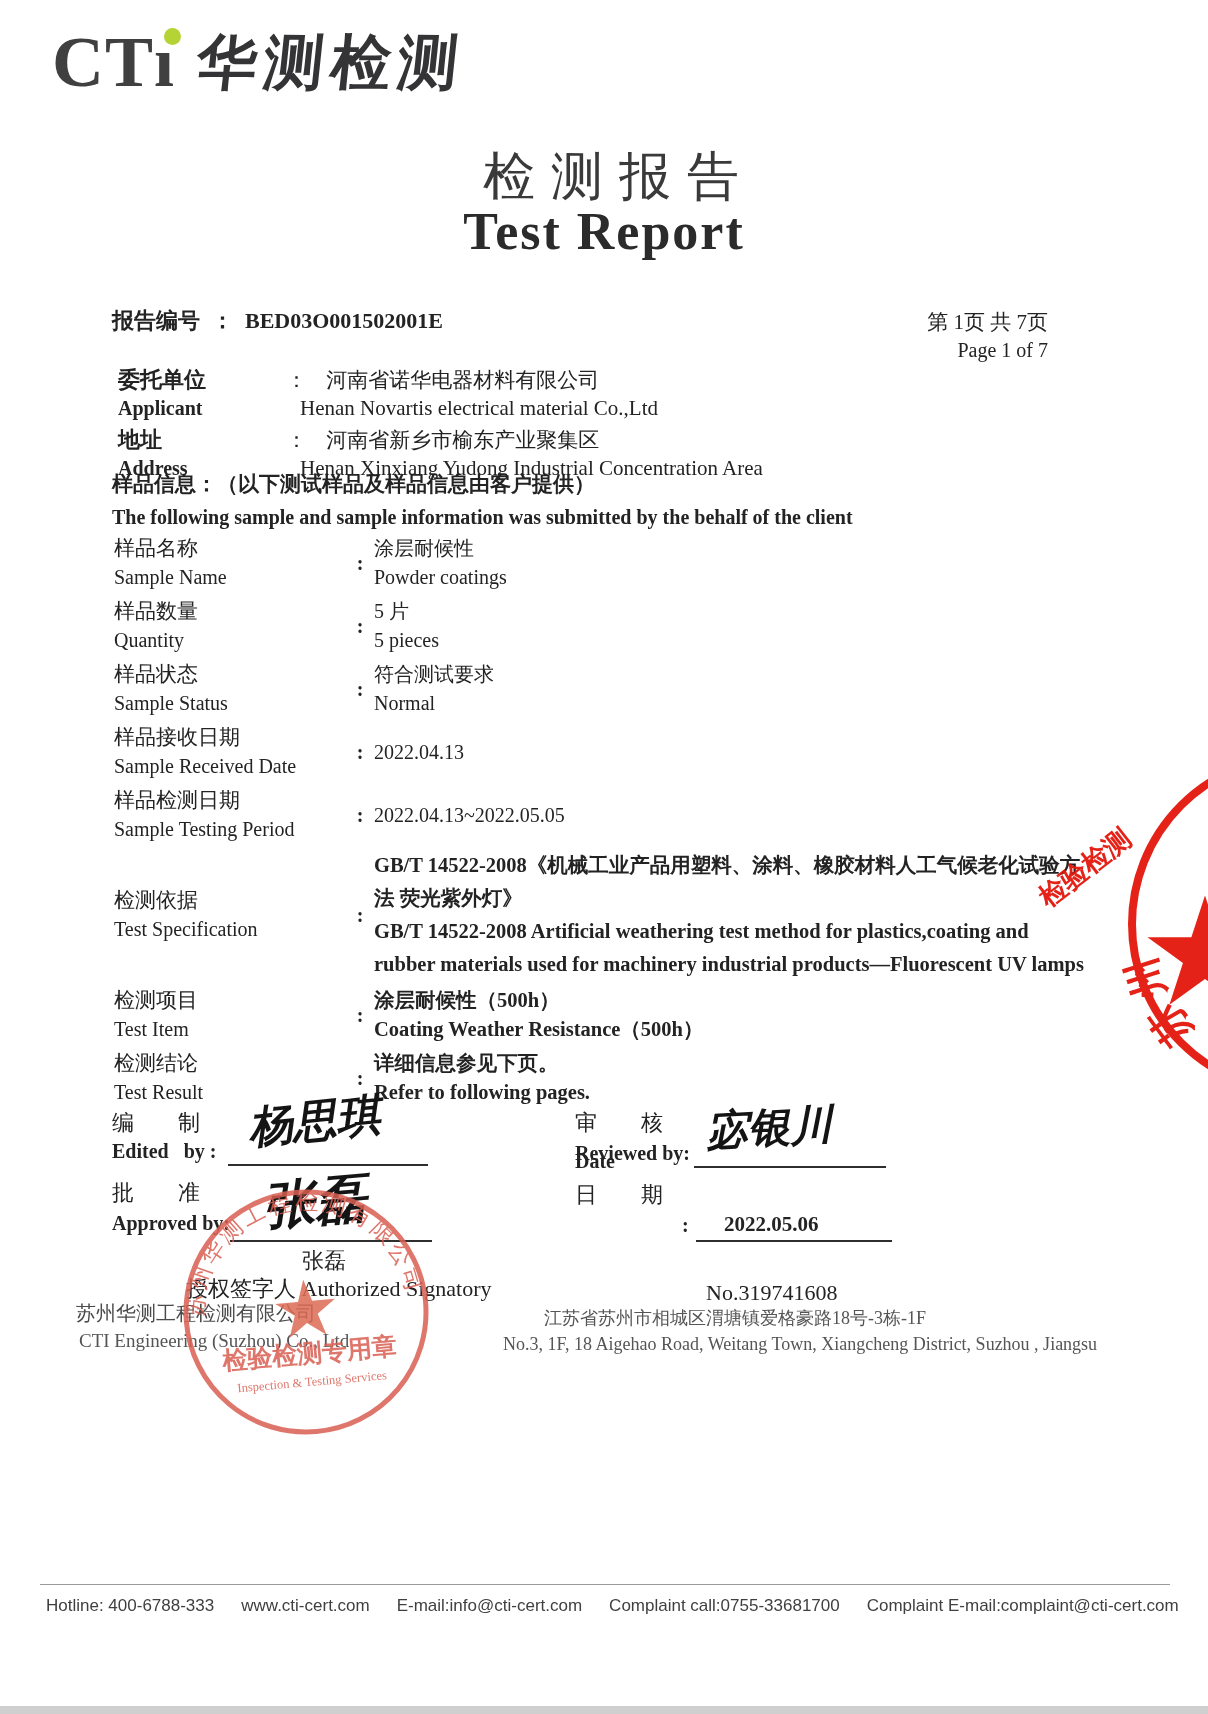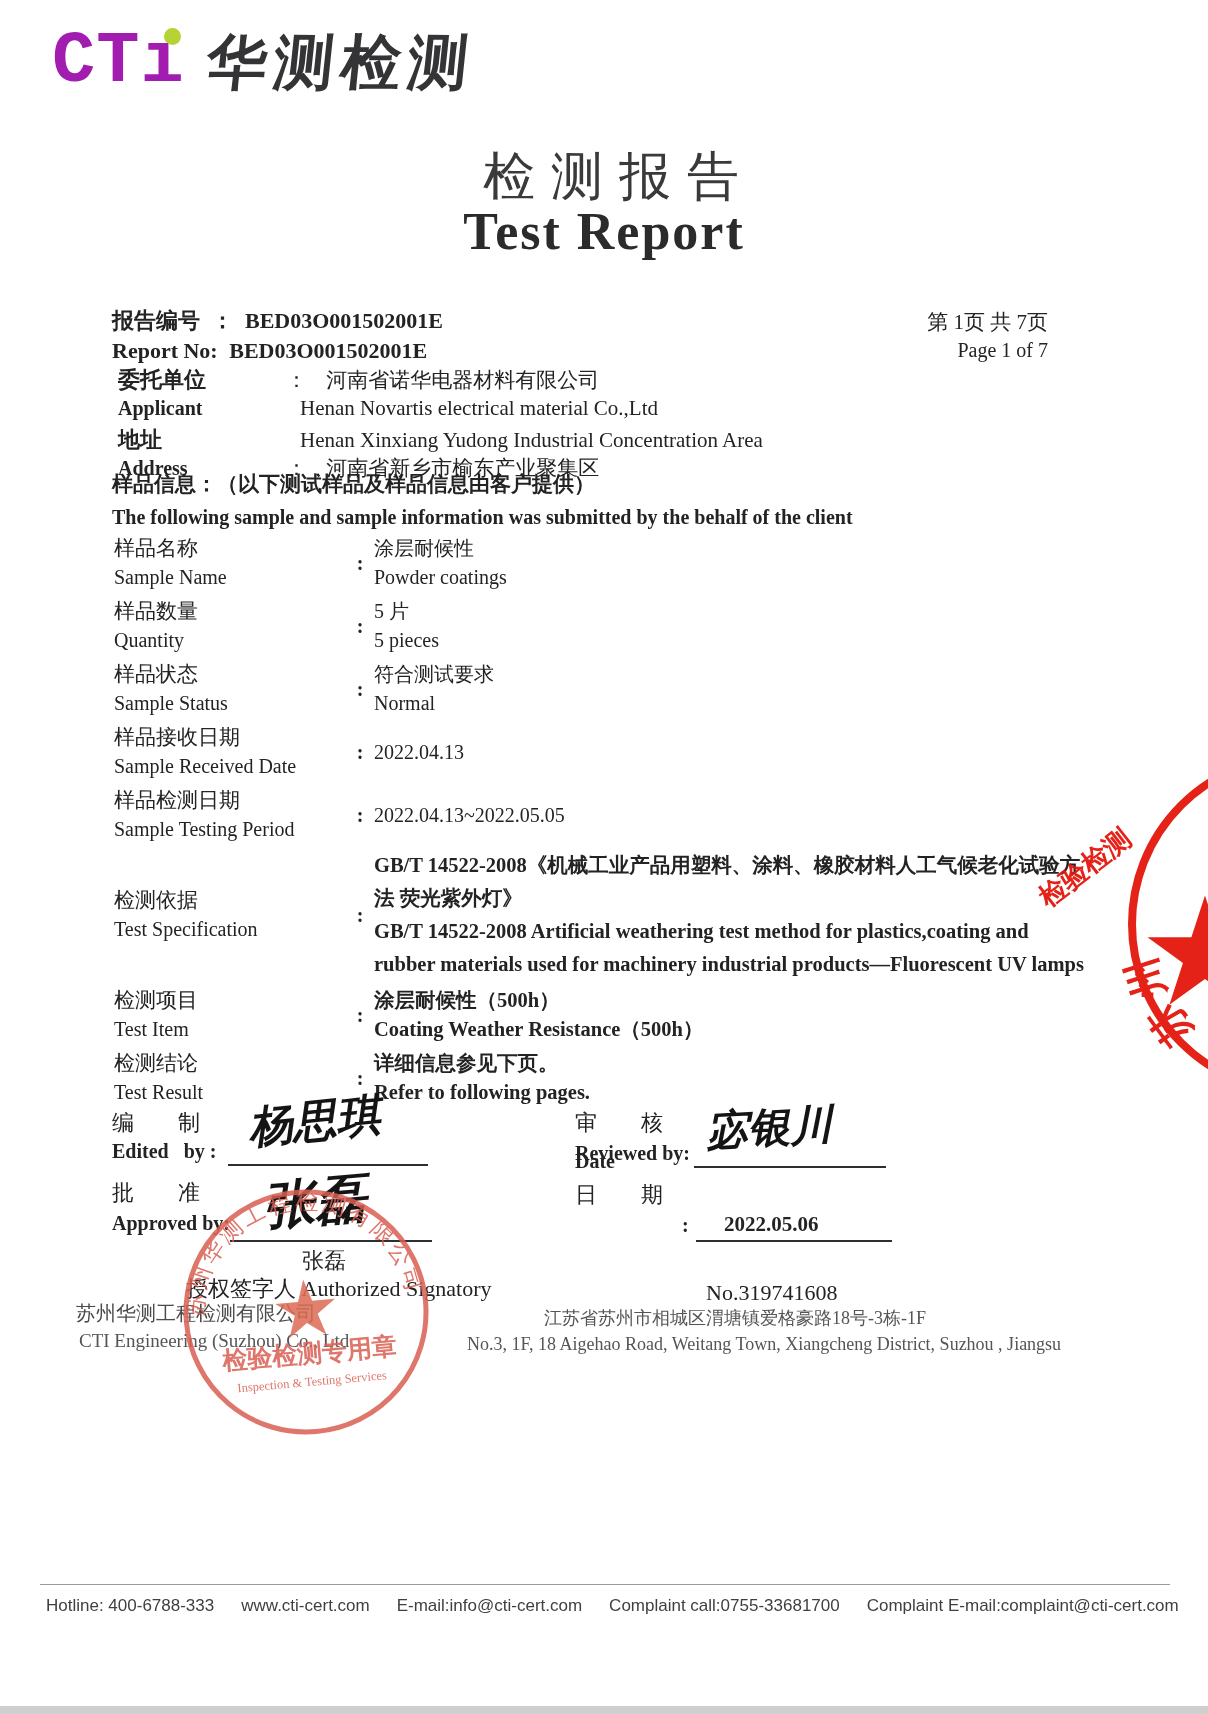--- a/index.html
+++ b/index.html
@@ -8,22 +8,22 @@
     width:1208px;height:1714px;
     background:#ffffff;
     overflow:hidden;
     font-family:"Liberation Serif","DejaVu Serif",serif;
     color:#232323;
   }
   
   .logo{position:absolute;left:52px;top:22px;display:flex;align-items:flex-start;}
   .logo-cti{
     position:relative;
-    font-family:Liberation Mono, monospace;
-    font-weight:bold;font-size:72px;line-height:80px;color:#a21caf;letter-spacing:1px;
+    font-family:Liberation Serif, serif;
+    font-weight:bold;font-size:72px;line-height:80px;color:#404040;letter-spacing:1px;
   }
   .logo-dot{position:absolute;width:17px;height:17px;border-radius:50%;background:#b5d334;left:112px;top:6px;}
   .logo-zh{
     margin-left:22px;margin-top:8px;
     font-size:60px;line-height:66px;font-weight:bold;color:#343436;
     transform:skewX(-6deg);letter-spacing:7px;
     font-family:"Liberation Sans","DejaVu Sans",sans-serif;
   }
   
   .title-zh{position:absolute;left:15px;top:142px;width:100%;text-align:center;
@@ -97,24 +97,20 @@
 
   <div class="title-zh">检测报告</div>
   <div class="title-en">Test Report</div>
 
   <div class="groupA">
     <div class="ra-line">
       <span>报告编号</span>
       <span class="sep">：</span>
       <span>BED03O001502001E</span>
     </div>
-    <div class="ra-line">
-      <span>Report No:</span>
-      <span class="sep">BED03O001502001E</span>
-    </div>
   </div>
 
   <div class="pageinfo">
     <div class="pz">第 1页  共 7页</div>
     <div class="pe">Page 1 of 7</div>
   </div>
 
   <div class="groupB">
     <div class="hrow">
       <div class="hl">
@@ -128,25 +124,25 @@
         </div>
         <div class="vline"><span class="vsp">Henan Novartis electrical material Co.,Ltd</span></div>
       </div>
     </div>
     <div class="hrow">
       <div class="hl">
         <div class="lzh">地址</div>
         <div class="len">Address</div>
       </div>
       <div class="hv">
-        <div class="vline"><span class="vsp">Henan Xinxiang Yudong Industrial Concentration Area</span></div>
         <div class="vline">
           <span>：</span>
           <span class="vsp">河南省新乡市榆东产业聚集区</span>
         </div>
+        <div class="vline"><span class="vsp">Henan Xinxiang Yudong Industrial Concentration Area</span></div>
       </div>
     </div>
   </div>
 
   <div class="intro-zh">样品信息：（以下测试样品及样品信息由客户提供）</div>
   <div class="intro-en">The following sample and sample information was submitted by the behalf of the client</div>
 
   <div class="groupD">
 
     <div class="srow">
@@ -267,21 +263,21 @@
   <div class="abs" style="left:724px;top:1212px;font-size:21px;font-weight:bold;">2022.05.06</div>
   <div class="ul" style="left:696px;top:1240px;width:196px;"></div>
 
   <div class="abs printed-name" style="left:302px;top:1246px;">张磊</div>
   <div class="abs authorized" style="left:186px;top:1274px;">授权签字人 Authorized Signatory</div>
   <div class="abs rptno" style="left:706px;top:1280px;">No.319741608</div>
 
   <div class="abs company" style="left:76px;top:1300px;">苏州华测工程检测有限公司</div>
   <div class="abs company-en" style="left:79px;top:1330px;">CTI Engineering (Suzhou) Co., Ltd</div>
   <div class="abs addr" style="left:544px;top:1306px;">江苏省苏州市相城区渭塘镇爱格豪路18号-3栋-1F</div>
-  <div class="abs addr" style="left:467px;top:1334px;">No.3, 1F, 18 Aigehao Road, Weitang Town, Xiangcheng District, Suzhou , Jiangsu</div>
+  <div class="abs addr" style="left:503px;top:1334px;">No.3, 1F, 18 Aigehao Road, Weitang Town, Xiangcheng District, Suzhou , Jiangsu</div>
 
   <svg class="stamp stampA" style="left:1000px;top:712px;" width="430" height="430" viewBox="0 0 430 430">
     <defs>
       <path id="pA" d="M 150,212 A 150,150 0 1 1 450,212 A 150,150 0 1 1 150,212" fill="none"></path>
     </defs>
     <circle cx="300" cy="212" r="168" fill="none" stroke="#e3170b" stroke-width="8"></circle>
     <text font-size="40" font-weight="bold" letter-spacing="8" fill="#e3170b">
       <textPath href="#pA" startOffset="823">苏州华测工程</textPath>
     </text>
     <text x="48" y="196" font-size="27" font-weight="bold" fill="#e3170b" transform="rotate(-38 48 196)">检验检测</text>

